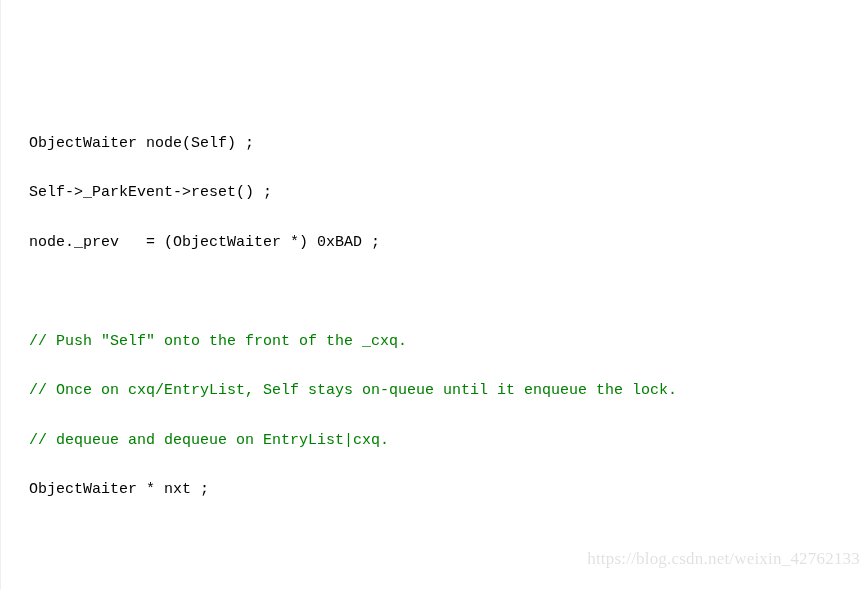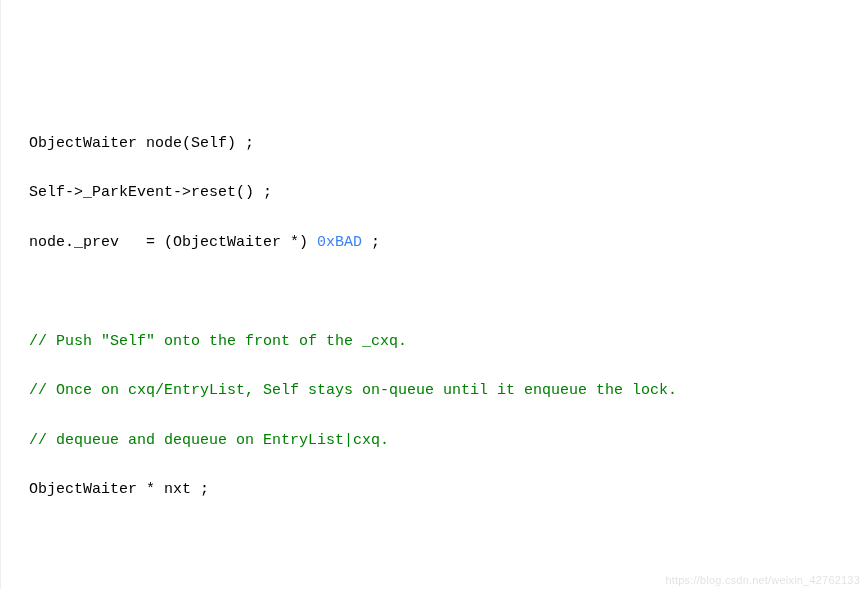--- a/index.html
+++ b/index.html
@@ -13,27 +13,27 @@
     color: #000;
     position: relative;
     width: 866px;
     height: 589px;
     overflow: hidden;
     border-left: 1px solid #eee;
   }
   .code-block { padding-left: 22px; }
   .line { display: block; position: relative; }     
   .cm { color: #008000; }     
-  .nm { color: #3b82f6; }
+  .nm { color: #000000; }
   .watermark {
     position: absolute;
     right: 6px;
-    bottom: 0;
-    font-family: Liberation Sans, sans-serif;
-    font-size: 11px;
+    bottom: 16px;
+    font-family: Liberation Serif, serif;
+    font-size: 17px;
     color: rgba(0,0,0,0.12);
     letter-spacing: 0.2px;
     white-space: nowrap;
   }
 </style>
 </head>
 <body>
 
 
 

